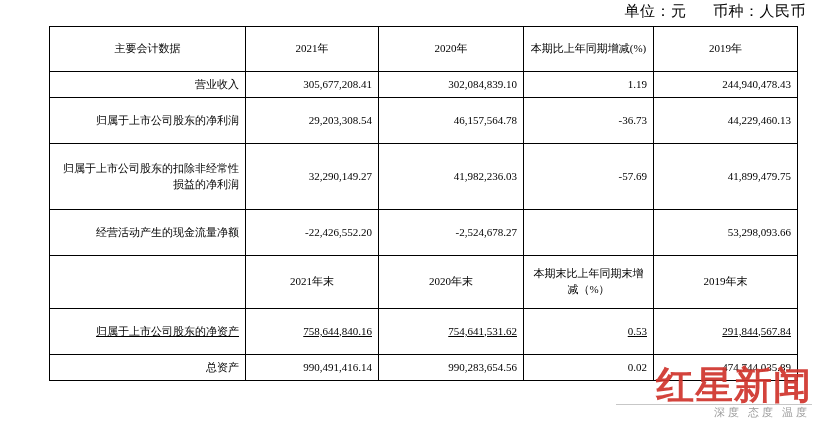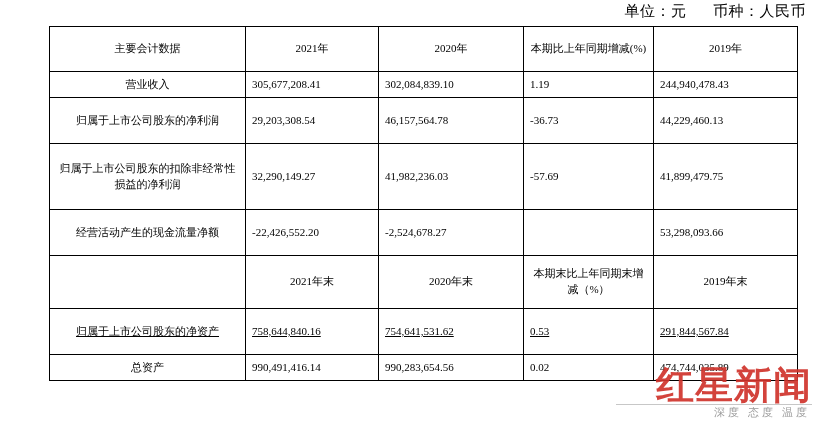--- a/index.html
+++ b/index.html
@@ -58,24 +58,24 @@
 
   .hdr {
     text-align: center;
     height: 38px;
   }
   .hdr-tall {
     text-align: center;
     height: 46px;
   }
   .lbl {
-    text-align: center;
+    text-align: right;
   }
   .num {
-    text-align: left;
+    text-align: right;
     padding-right: 7px;
   }
   .blank { }
   .r1 { height: 26px; }
   .r2 { height: 46px; }
   .r3 { height: 66px; }
   .r4 { height: 46px; }
   .r5 { height: 46px; text-decoration: underline; }
   .r6 { height: 26px; }
 

